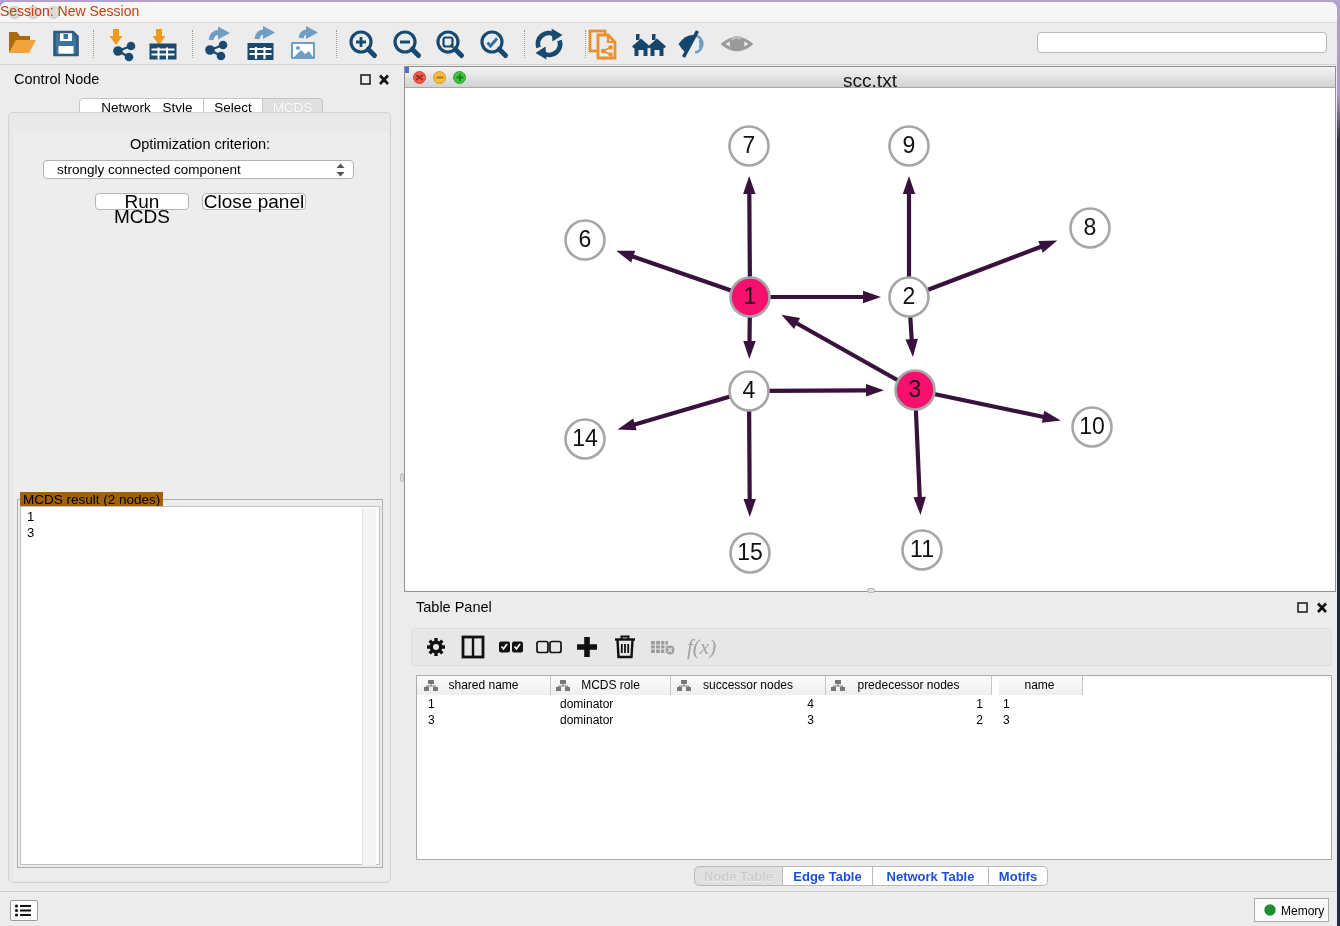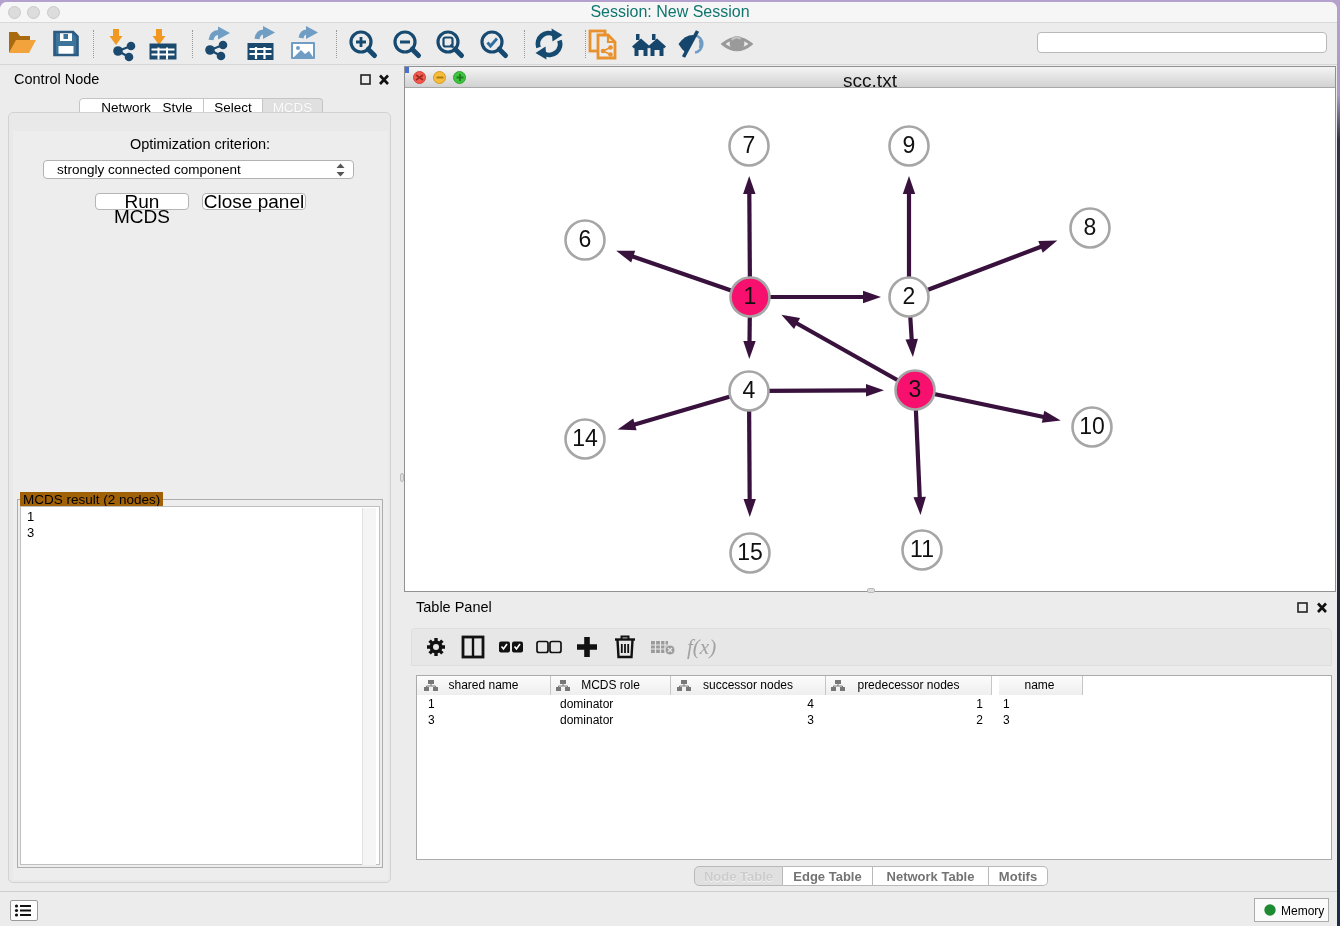--- a/index.html
+++ b/index.html
@@ -1,20 +1,20 @@
 <!DOCTYPE html>
 <html><head><meta charset="utf-8"><style>
 * { margin:0; padding:0; box-sizing:border-box; }
 html,body { width:1340px; height:926px; overflow:hidden; font-family:"Liberation Sans",sans-serif; }
 body { background:linear-gradient(180deg,#b4a1ce 0,#ab9ac4 95px,#322f44 140px,#23242e 420px,#1e2c47 926px); }
 #win { position:absolute; left:0; top:2px; width:1337px; height:924px; background:#ececec; border-radius:7px 7px 0 0; overflow:hidden; }
 #c { position:absolute; left:0; top:-2px; width:1340px; height:926px; }
 #titlebar { position:absolute; left:0; top:0; width:100%; height:23px; background:#f6f6f6; border-bottom:1px solid #d9d9d9; }
 .tl { position:absolute; top:6px; width:13px; height:13px; border-radius:50%; background:#dcdcdc; border:1px solid #c9c9c9; }
-#title { position:absolute; top:3px; width:100%; text-align:center; font-size:16px; color:#0f766e; }
+#title { position:absolute; top:3px; width:100%; text-align:left; font-size:14px; color:#c2410c; }
 #toolbar { position:absolute; left:0; top:24px; width:100%; height:41px; background:#ececec; border-bottom:1px solid #d6d6d6; }
 .tsep { position:absolute; top:6px; height:28px; width:0; border-left:1px dotted #9a9a9a; }
 #searchbox { position:absolute; left:1037px; top:8px; width:290px; height:21px; background:#fff; border:1px solid #b9b9b9; border-radius:4px; }
 
 #cphead { position:absolute; left:14px; top:71px; font-size:14.5px; color:#000; }
 .tab { position:absolute; top:98px; height:19px; background:#fff; border:1px solid #c5c5c5; font-size:13.5px; text-align:center; line-height:18px; color:#000; }
 #cpbox { position:absolute; left:8px; top:112px; width:383px; height:771px; background:#e9e9e9; border:1px solid #d2d2d2; border-radius:5px; }
 #cpinner { position:absolute; left:4px; top:18px; width:375px; height:749px; background:#ededed; }
 #optlabel { position:absolute; left:0; top:136px; width:400px; text-align:center; font-size:14.5px; color:#000; }
 #dropdown { position:absolute; left:43px; top:160px; width:311px; height:19px; background:#fff; border:1px solid #b2b2b2; border-radius:4px; font-size:13.5px; line-height:17px; padding-left:13px; }
@@ -30,21 +30,21 @@
 #netwin { position:absolute; left:404px; top:66px; width:932px; height:526px; border:1px solid #919191; background:#fff; }
 #nettitle { position:absolute; left:0; top:0; width:100%; height:21px; background:linear-gradient(180deg,#f4f4f4,#dcdcdc 70%,#d2d2d2); border-bottom:1px solid #a8a8a8; }
 #nettext { position:absolute; top:3px; width:100%; text-align:center; font-size:19px; color:#111; }
 .mac { position:absolute; top:4px; width:13px; height:13px; border-radius:50%; }
 
 #tphead { position:absolute; left:416px; top:599px; font-size:14.5px; color:#000; }
 #tptools { position:absolute; left:411px; top:628px; width:921px; height:38px; background:#e7e7e7; border:1px solid #dedede; border-radius:4px 4px 0 0; }
 #tbl { position:absolute; left:416px; top:675px; width:916px; height:185px; background:#fff; border:1px solid #ababab; }
 .th { position:absolute; top:0; height:19px; border-right:1px solid #c6c6c6; background:linear-gradient(180deg,#fcfcfc,#eee); font-size:12px; text-align:center; line-height:18px; color:#000; }
 .td { position:absolute; height:16px; font-size:12px; color:#000; }
-.btab { position:absolute; top:866px; height:20px; background:#fff; border:1px solid #b9b9b9; font-size:13px; font-weight:700; text-align:center; line-height:19px; color:#737373; }
+.btab { position:absolute; top:866px; height:20px; background:#fff; border:1px solid #b9b9b9; font-size:13px; font-weight:700; text-align:center; line-height:19px; color:#1d4ed8; }
 
 #statusbar { position:absolute; left:0; top:891px; width:100%; height:35px; background:#ececec; border-top:1px solid #cdcdcd; }
 #listbtn { position:absolute; left:10px; top:8px; width:28px; height:21px; background:#fdfdfd; border:1px solid #9b9b9b; border-radius:2px; }
 #membtn { position:absolute; right:11px; top:6px; width:75px; height:24px; background:#fbfbfb; border:1px solid #ababab; font-size:12px; }
 </style></head>
 <body>
 <div id="win">
 <div id="c">
 <div id="titlebar">
   <div class="tl" style="left:8px"></div>

